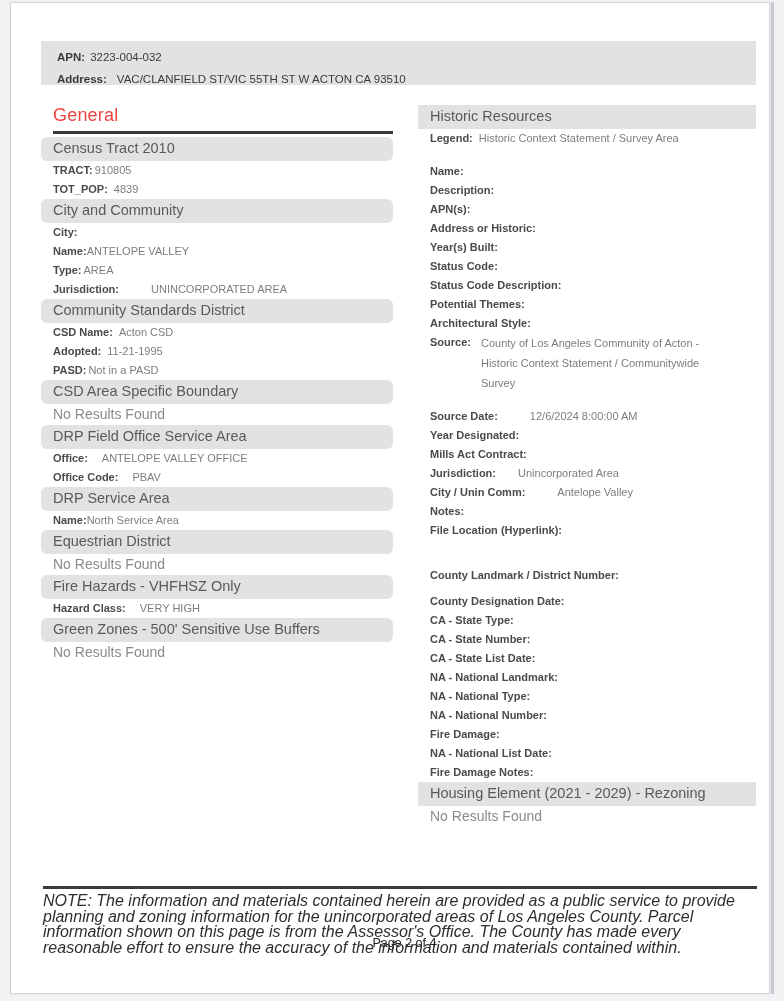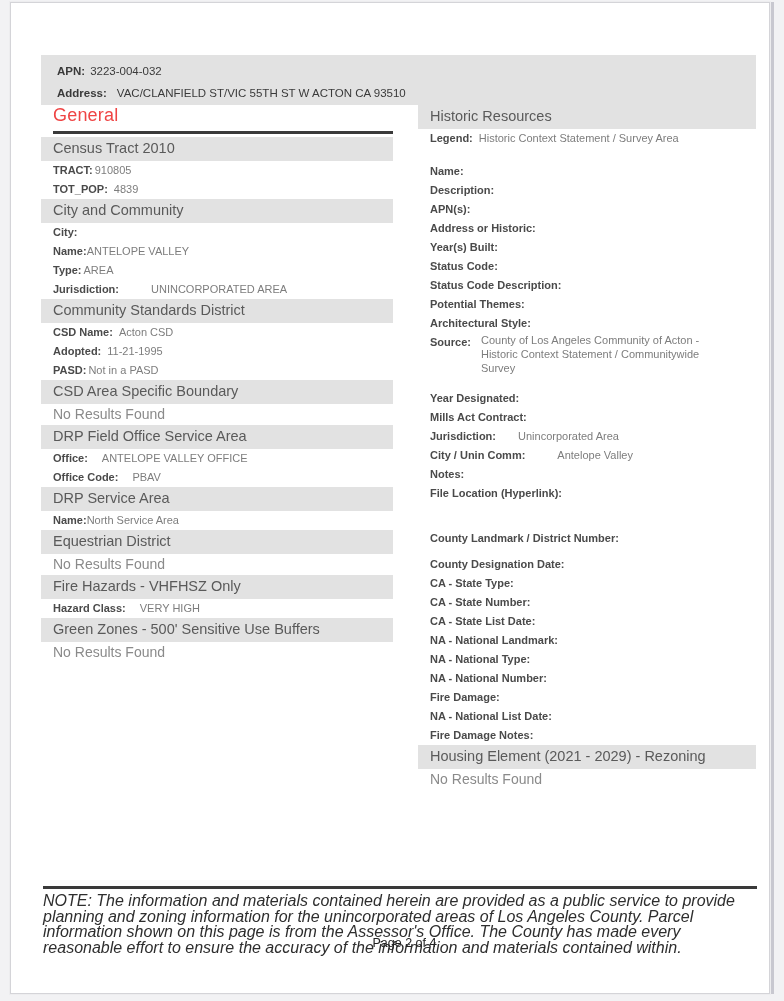--- a/index.html
+++ b/index.html
@@ -31,23 +31,23 @@
     top: 2px;
     width: 3px;
     height: 992px;
     background: #c8c8d0;
   }
 
   
   .hdr-band {
     position: absolute;
     left: 30px;
-    top: 52px;
+    top: 38px;
     width: 715px;
-    height: 50px;
+    height: 44px;
     background: #e2e2e2;
   }
   .hdr-row {
     position: absolute;
     left: 16px;
     font-size: 11.5px;
     color: #3f3f3f;
     white-space: nowrap;
   }
   .hdr-row.r1 { top: 10px; }
@@ -95,21 +95,21 @@
   
   .sec-bar {
     background: #e2e2e2;
     font-size: 14.5px;
     color: #5a5a5a;
     padding: 2px 0 3px 12px;
     line-height: 19px;
     white-space: nowrap;
     overflow: hidden;
   }
-  .col-left .sec-bar { width: 340px; }
+  .col-left .sec-bar { width: 340px; border-radius: 6px; }
   .col-right .sec-bar { width: 326px; }
 
   
   .fld {
     font-size: 11px;
     line-height: 19px;
     padding-left: 12px;
     white-space: nowrap;
     color: #4a4a4a;
   }
@@ -141,21 +141,21 @@
   
   .fld.wrap {
     white-space: normal;
     display: flex;
   }
   .fld.wrap .k { flex: 0 0 auto; }
   .fld.wrap .v {
     display: block;
     padding-left: 10px;
     max-width: 228px;
-    line-height: 14px;
+    line-height: 20px;
   }
 
   
   .foot-rule {
     position: absolute;
     left: 32px;
     top: 883px;
     width: 714px;
     height: 3px;
     background: #3a3a3a;
@@ -243,20 +243,21 @@
         <div class="fld sp0"><span class="k">Status Code Description:</span><span class="v"></span></div>
         <div class="fld sp0"><span class="k">Potential Themes:</span><span class="v"></span></div>
         <div class="fld sp0"><span class="k">Architectural Style:</span><span class="v"></span></div>
       </div>
     <div class="fld wrap">
       <span class="k">Source:</span>
         <span class="v">County of Los Angeles Community of Acton - Historic Context Statement / Communitywide Survey</span>
     </div>
     <div class="gap"></div>
     <div id="right-g2">
+        <div class="fld sp5"><span class="k">Source Date:</span><span class="v">12/6/2024 8:00:00 AM</span></div>
         <div class="fld sp0"><span class="k">Year Designated:</span><span class="v"></span></div>
         <div class="fld sp0"><span class="k">Mills Act Contract:</span><span class="v"></span></div>
         <div class="fld sp4"><span class="k">Jurisdiction:</span><span class="v">Unincorporated Area</span></div>
         <div class="fld sp5"><span class="k">City / Unin Comm:</span><span class="v">Antelope Valley</span></div>
         <div class="fld sp0"><span class="k">Notes:</span><span class="v"></span></div>
         <div class="fld sp0"><span class="k">File Location (Hyperlink):</span><span class="v"></span></div>
       </div>
     <div class="gap-lg"></div>
     <div class="fld">
       <span class="k">County Landmark / District Number:</span>

